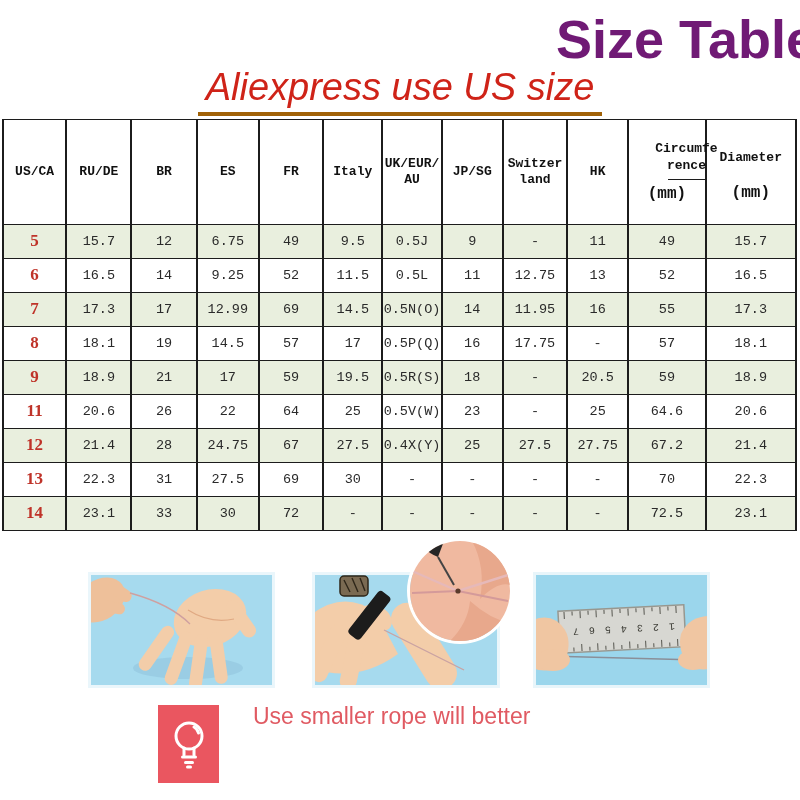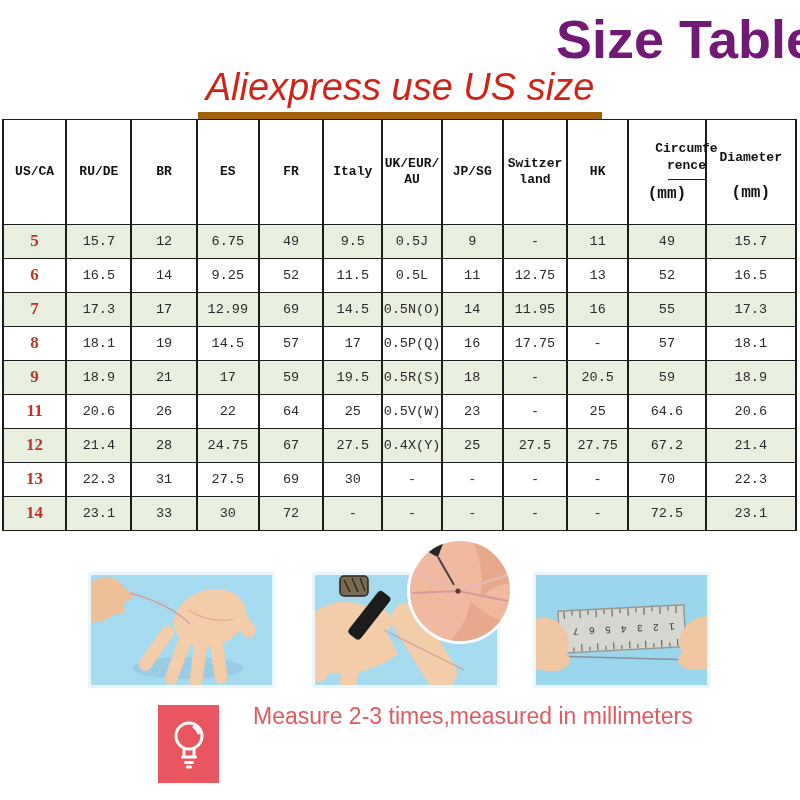--- a/index.html
+++ b/index.html
@@ -8,21 +8,21 @@
     background:#ffffff;font-family:"Liberation Sans",sans-serif;
   }
   
   .title{
     position:absolute;top:8px;left:16px;width:100%;text-align:right;
     font-size:54px;font-weight:bold;color:#701a75;letter-spacing:0;
   }
   .subtitle-wrap{position:absolute;top:66px;left:0;width:100%;text-align:center;}
   .subtitle{
     display:inline-block;font-size:38px;font-style:italic;color:#cf2318;
-    border-bottom:8px solid #a16207;padding:0 8px 3px;
+    border-bottom:4px solid #a16207;padding:0 8px 3px;
   }
   
   table.size-table{
     position:absolute;top:119px;left:2px;width:795px;
     border-collapse:collapse;table-layout:fixed;
     font-family:"Liberation Mono",monospace;
   }
   .size-table th,.size-table td{
     border:1px solid #1c1c1c;border-left-width:2px;border-right-width:2px;
     text-align:center;padding:0;
@@ -335,14 +335,14 @@
       <circle cx="21" cy="20" r="13"></circle>
       <path d="M26 11 a9 9 0 0 1 4.5 6"></path>
       <path d="M16 32 L16 39 M26 32 L26 39"></path>
       <path d="M14.5 41 L27.5 41"></path>
       <path d="M17.5 46.5 L24.5 46.5"></path>
       <path d="M19.5 51 L22.5 51"></path>
     </g>
   </svg>
 </div>
 <div class="tip-lines">
-  <div>Measure 2-3 times,measured in millimeters</div>
+  <div>Use smaller rope will better</div>
 </div>
 
 </body></html>

